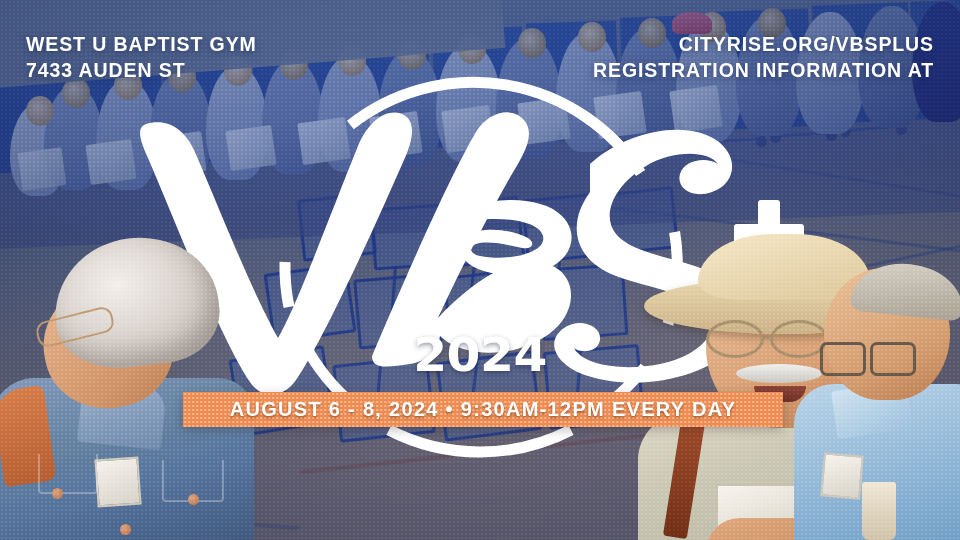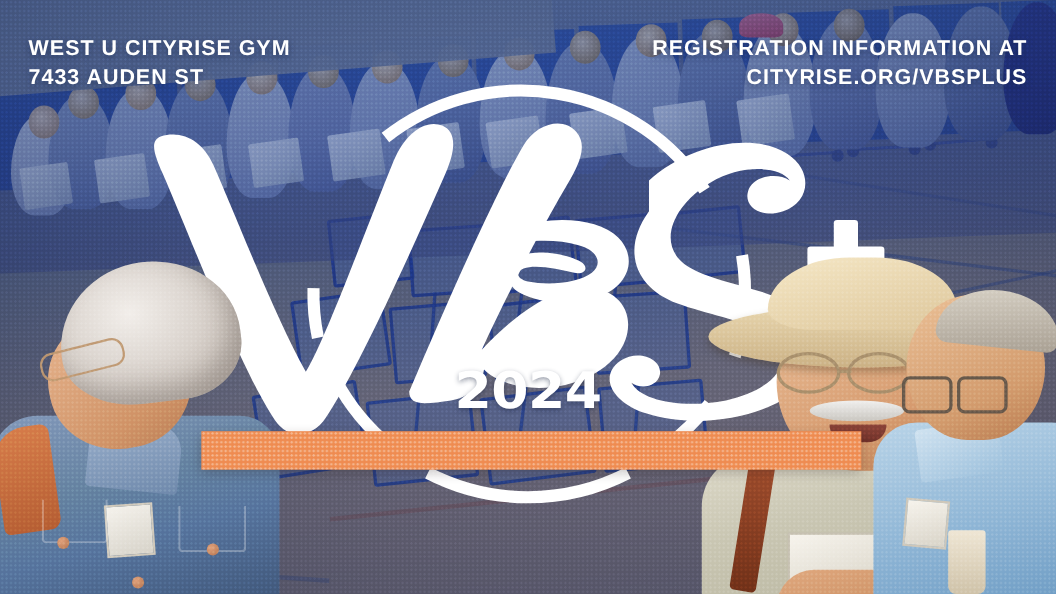--- a/index.html
+++ b/index.html
@@ -393,27 +393,27 @@
 
         <rect x="614" y="144" width="70" height="21" rx="3"></rect>
         <rect x="638" y="120" width="22" height="70" rx="3"></rect>
       </g>
     </svg>
   </div>
 
   <div class="year">2024</div>
 
   <div class="corner corner-tl">
-    <div>WEST U CITYRISE GYM</div>
+    <div>WEST U BAPTIST GYM</div>
     <div>7433 AUDEN ST</div>
   </div>
 
   <div class="corner corner-tr">
+    <div>CITYRISE.ORG/VBSPLUS</div>
     <div>REGISTRATION INFORMATION AT</div>
-    <div>CITYRISE.ORG/VBSPLUS</div>
   </div>
 
   <div class="cutout woman">
     <div class="w-jacket2"></div>
     <div class="w-scarf"></div>
     <div class="w-collar"></div>
     <div class="w-face"></div>
     <div class="w-hair"></div>
     <div class="w-glass"></div>
     <div class="w-tag"></div>
@@ -446,16 +446,17 @@
     <div class="m2-head"></div>
     <div class="m2-hair"></div>
     <div class="m2-glass m2-g1"></div>
     <div class="m2-glass m2-g2"></div>
     <div class="m2-tag"></div>
     <div class="m2-cup"></div>
   </div>
 
   <div class="datebar">
     <div class="dots"></div>
+    <div class="txt">AUGUST 6 - 8, 2024 • 9:30AM-12PM EVERY DAY</div>
   </div>
 
   <div class="halftone"></div>
 </div>
 
 </body></html>

